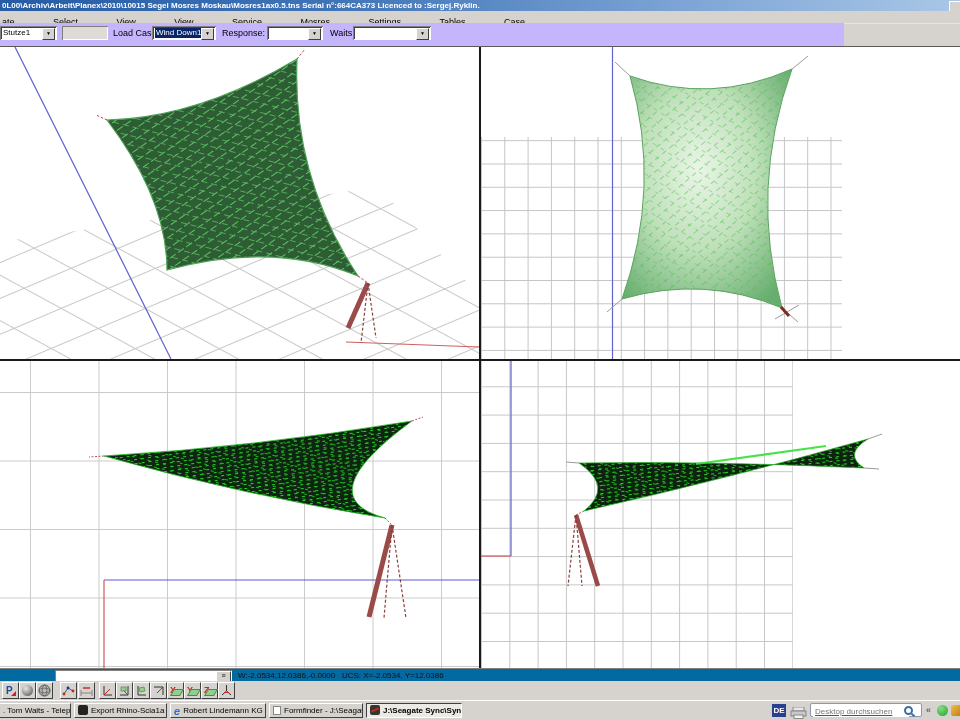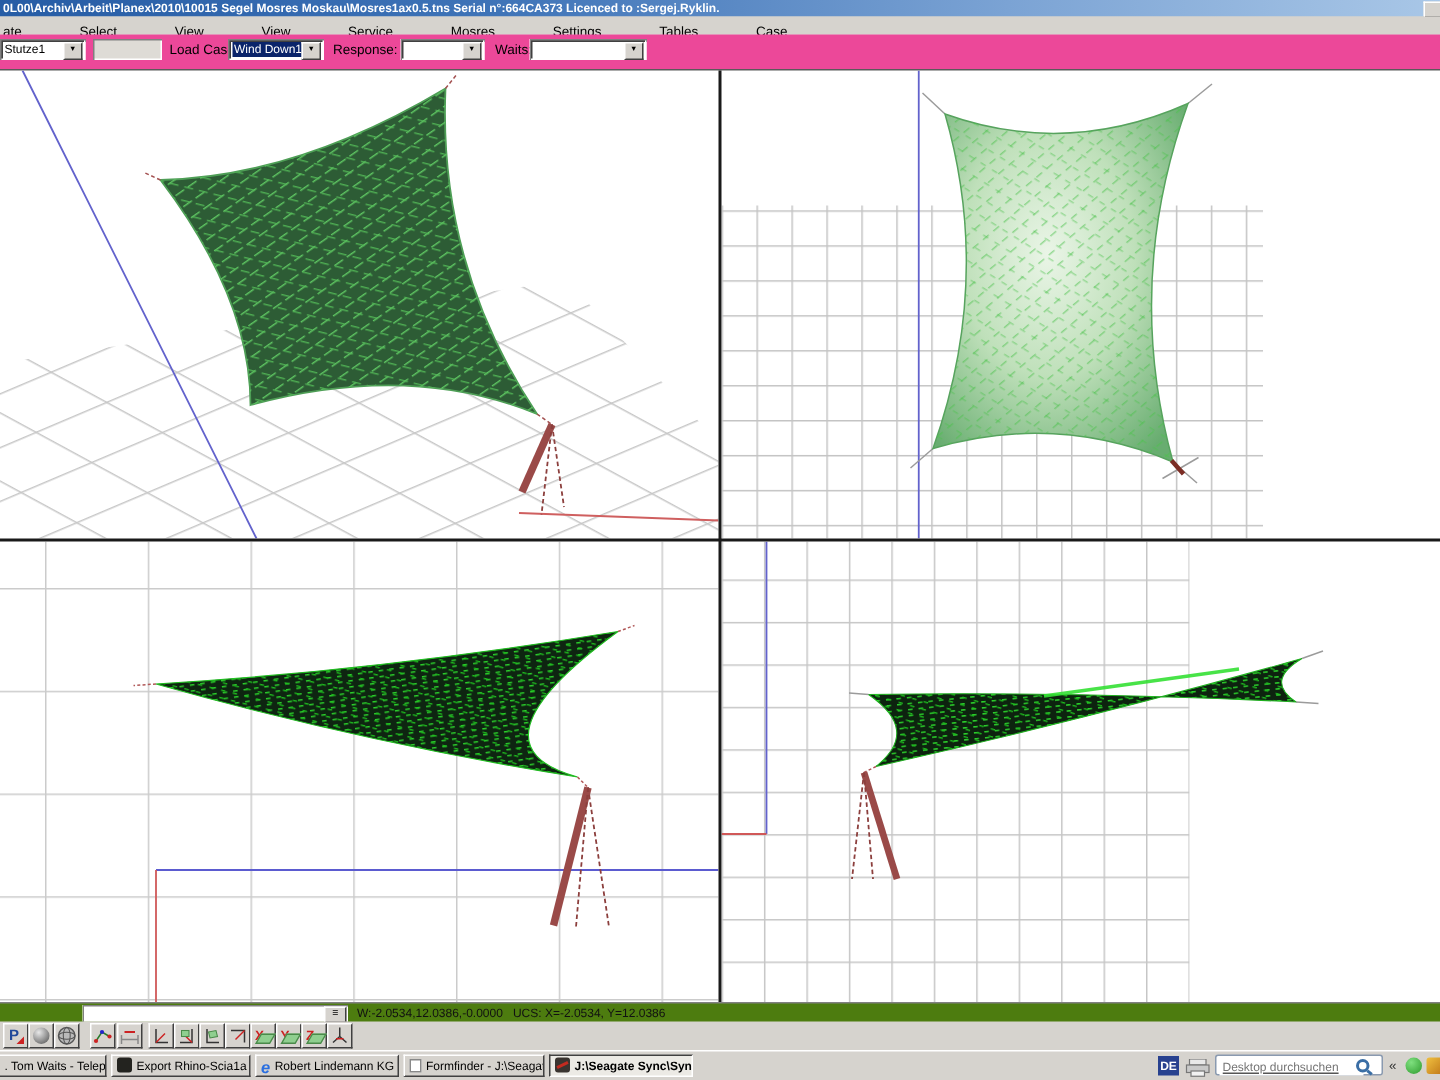--- a/index.html
+++ b/index.html
@@ -13,42 +13,42 @@
   .title-text{position:absolute;left:2px;top:0;font-size:8px;font-weight:bold;color:#fff;
     line-height:11px;white-space:nowrap;letter-spacing:0;}
   .title-btn{position:absolute;right:-3px;top:1px;width:12px;height:9px;background:#d6d3ce;
     border:1px solid;border-color:#fff #404040 #404040 #fff;}
 
   .menubar{position:absolute;left:0;top:11px;width:960px;height:12px;background:#d6d3ce;
     border-bottom:1px solid #e8e6e2;}
   .menu-item{display:inline-block;font-size:9px;line-height:12px;padding:0 17px;color:#000;}
   .menu-item:first-child{padding-left:2px;}
 
-  .toolbar{position:absolute;left:0;top:23px;width:960px;height:23px;background:#ec4899;}
+  .toolbar{position:absolute;left:0;top:23px;width:844px;height:23px;background:#c4b5fd;}
   .tb-label{position:absolute;top:5px;font-size:9px;color:#000;}
   .combo{position:absolute;top:3px;height:14px;background:#fff;
     box-shadow:inset 1px 1px 0 #808080, inset -1px -1px 0 #fff, inset 2px 2px 0 #404040;}
   .combo .val{position:absolute;left:3px;top:2px;right:14px;bottom:2px;font-size:8px;
     line-height:10px;white-space:nowrap;overflow:hidden;}
   .combo .val.sel{background:#0a246a;color:#fff;padding:0 1px;}
   .combo .arrowbtn{position:absolute;right:2px;top:2px;width:11px;height:10px;background:#d6d3ce;
     border:1px solid;border-color:#fff #404040 #404040 #fff;font-size:5px;line-height:9px;
     text-align:center;color:#000;}
   .sunkfield{position:absolute;top:3px;height:14px;background:#dedbd6;
     box-shadow:inset 1px 1px 0 #808080, inset -1px -1px 0 #fff;}
 
   
   #viewports{position:absolute;left:0;top:46px;width:960px;height:622px;background:#fff;
     border-top:1px solid #5a5a5a;}
   #viewports svg{position:absolute;display:block;}
   .vdiv{position:absolute;left:479px;top:0;width:2px;height:622px;background:#1a1a1a;}
   .hdiv{position:absolute;left:0;top:312px;width:960px;height:2px;background:#1a1a1a;}
 
   
-  .statusrow{position:absolute;left:0;top:668px;width:960px;height:13px;background:#4d7c0f;
+  .statusrow{position:absolute;left:0;top:668px;width:960px;height:13px;background:#0369a1;
     border-top:1px solid #808080;}
   .cmdbox{position:absolute;left:55px;top:1px;width:177px;height:11px;background:#fff;
     box-shadow:inset 1px 1px 0 #808080, inset -1px -1px 0 #fff;}
   .cmdbox .menu-btn{position:absolute;right:1px;top:1px;width:13px;height:9px;background:#d6d3ce;
     border:1px solid;border-color:#fff #404040 #404040 #fff;font-size:7px;line-height:8px;text-align:center;}
   .coords{position:absolute;left:238px;top:2px;font-size:8px;color:#111;white-space:pre;}
 
   
   .iconrow{position:absolute;left:0;top:681px;width:960px;height:19px;background:#d6d3ce;}
   .ibtn{position:absolute;top:1px;width:17px;height:17px;background:#d6d3ce;

